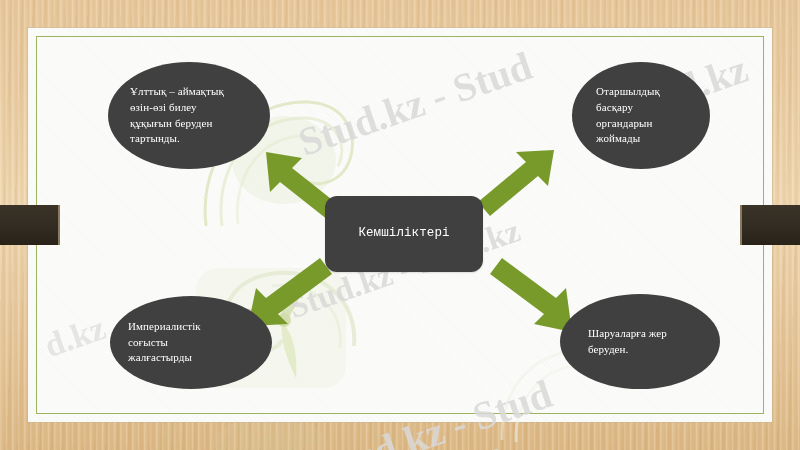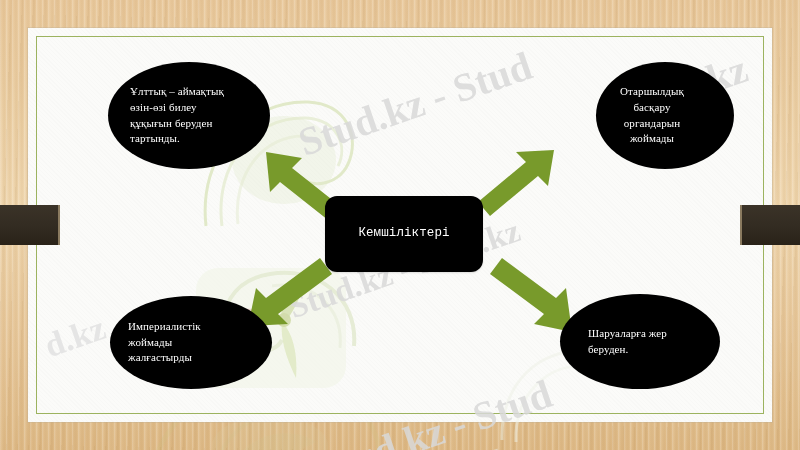--- a/index.html
+++ b/index.html
@@ -111,38 +111,38 @@
   .wm-2 { left: 262px; top: 262px; font-size: 33px; transform: rotate(-19deg); }
   .wm-3 { left: 292px; top: 420px; font-size: 40px; transform: rotate(-19deg); }
   .wm-4 { left: 595px; top: 58px;  font-size: 40px; transform: rotate(-19deg); }
   .wm-5 { left: 608px; top: 330px; font-size: 34px; transform: rotate(-19deg); color:#dedede; }
   .wm-6 { left: 18px;  top: 300px; font-size: 34px; transform: rotate(-19deg); color:#e2e2e2;}
   .wm-7 { left: 452px; top: 448px; font-size: 36px; transform: rotate(-19deg); color:#e7dcc6;}
 
   
   .node {
     position: absolute;
-    background: #000000;
+    background: #404040;
     color: #ffffff;
     box-sizing: border-box;
     display: flex;
     align-items: center;
   }
   .ellipse { border-radius: 50%; }
   .node-text {
     font-size: 11px;
     line-height: 1.42;
     letter-spacing: .1px;
     white-space: pre-line;
   }
 
   #node-tl { left: 108px; top: 62px;  width: 162px; height: 107px; }
   #node-tl .node-text { padding-left: 22px; padding-right: 16px; }
 
-  #node-tr { left: 596px; top: 62px;  width: 138px; height: 107px; text-align: center; }
+  #node-tr { left: 572px; top: 62px;  width: 138px; height: 107px; }
   #node-tr .node-text { padding-left: 24px; padding-right: 12px; }
 
   #node-bl { left: 110px; top: 296px; width: 162px; height: 93px; }
   #node-bl .node-text { padding-left: 18px; padding-right: 14px; }
 
   #node-br { left: 560px; top: 294px; width: 160px; height: 95px; }
   #node-br .node-text { padding-left: 28px; padding-right: 12px; }
 
   #node-center {
     left: 325px; top: 196px; width: 158px; height: 76px;
@@ -238,21 +238,21 @@
 
   <div class="node ellipse" id="node-tr">
     <div class="node-text">Отаршылдық
 басқару
 органдарын
 жоймады</div>
   </div>
 
   <div class="node ellipse" id="node-bl">
     <div class="node-text">Империалистік
-жоймады
+соғысты
 жалғастырды</div>
   </div>
 
   <div class="node ellipse" id="node-br">
     <div class="node-text">Шаруаларға жер
 беруден.</div>
   </div>
 
   <div class="node" id="node-center">
     <div class="node-text">Кемшіліктері</div>

